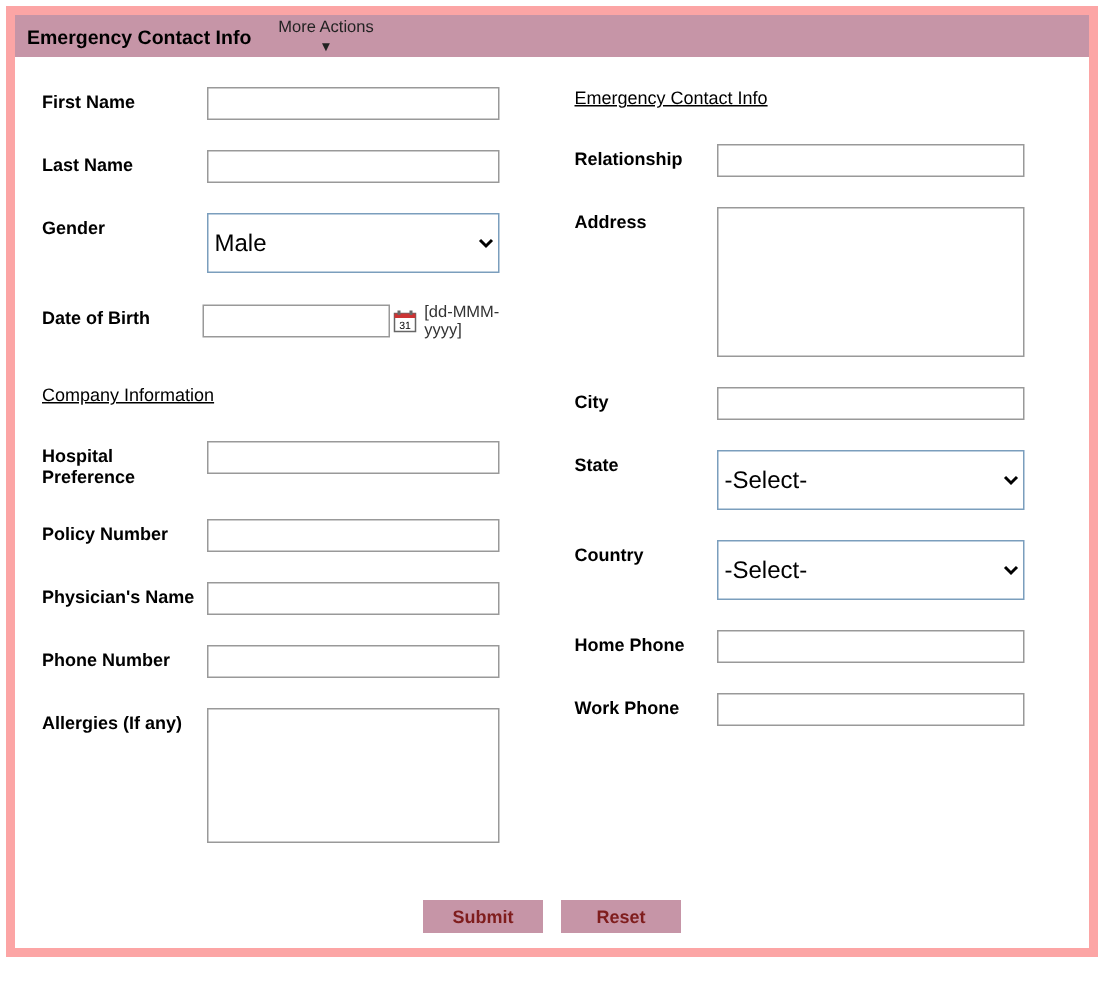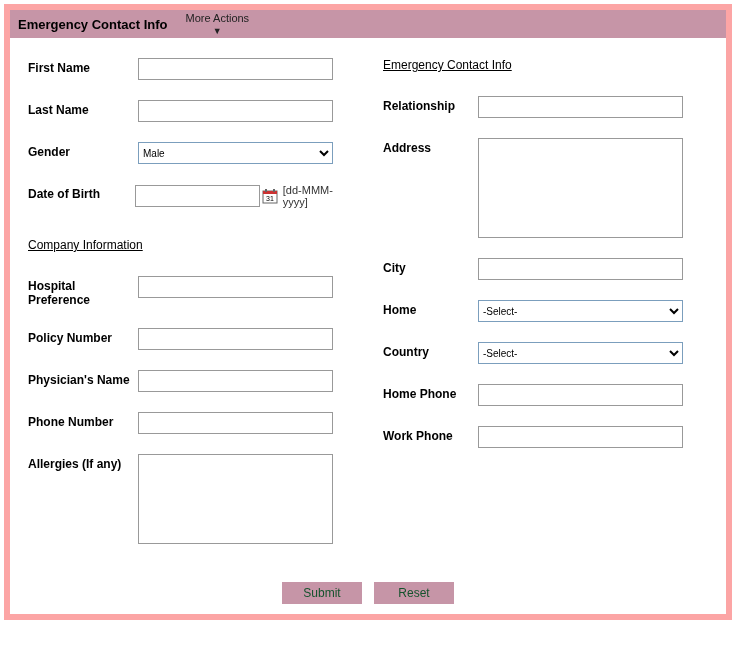--- a/index.html
+++ b/index.html
@@ -70,24 +70,24 @@
   input.txt {
     width: 195px;
     height: 22px;
     border: 1px solid #999;
     padding: 2px 4px;
     font-family: inherit;
     font-size: 12px;
   }
   select.sel {
     width: 195px;
-    height: 22px;
+    height: 40px;
     border: 1px solid #7b9ebd;
     font-family: inherit;
-    font-size: 10px;
+    font-size: 16px;
     background: #fff;
   }
   textarea.ta {
     width: 205px;
     height: 100px;
     border: 1px solid #999;
     font-family: inherit;
     font-size: 12px;
     resize: none;
   }
@@ -118,22 +118,22 @@
     background: #fff;
     border-top: none;
     display: flex;
     justify-content: center;
     gap: 12px;
     padding: 8px 0 10px 0;
   }
   .btn {
     background: #c695a7;
     border: none;
-    color: #14532d;
-    font-weight: normal;
+    color: #7f1d1d;
+    font-weight: bold;
     font-size: 12px;
     width: 80px;
     height: 22px;
     cursor: pointer;
     font-family: inherit;
   }
 </style>
 </head>
 <body>
 
@@ -228,21 +228,21 @@
         <div class="label">Address</div>
         <textarea class="ta" style=""></textarea>
       </div>
 
       <div class="row">
         <div class="label">City</div>
         <input class="txt" type="text" value="" style="">
       </div>
 
       <div class="row">
-        <div class="label">Home</div>
+        <div class="label">State</div>
         <select class="sel">
           <option>-Select-</option>
         </select>
       </div>
 
       <div class="row">
         <div class="label">Country</div>
         <select class="sel">
           <option>-Select-</option>
         </select>

